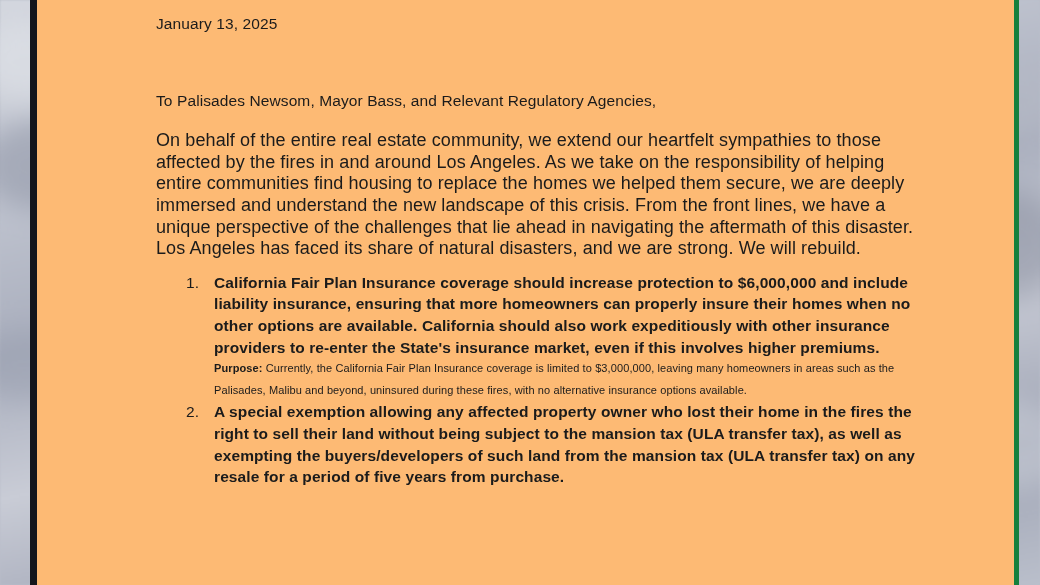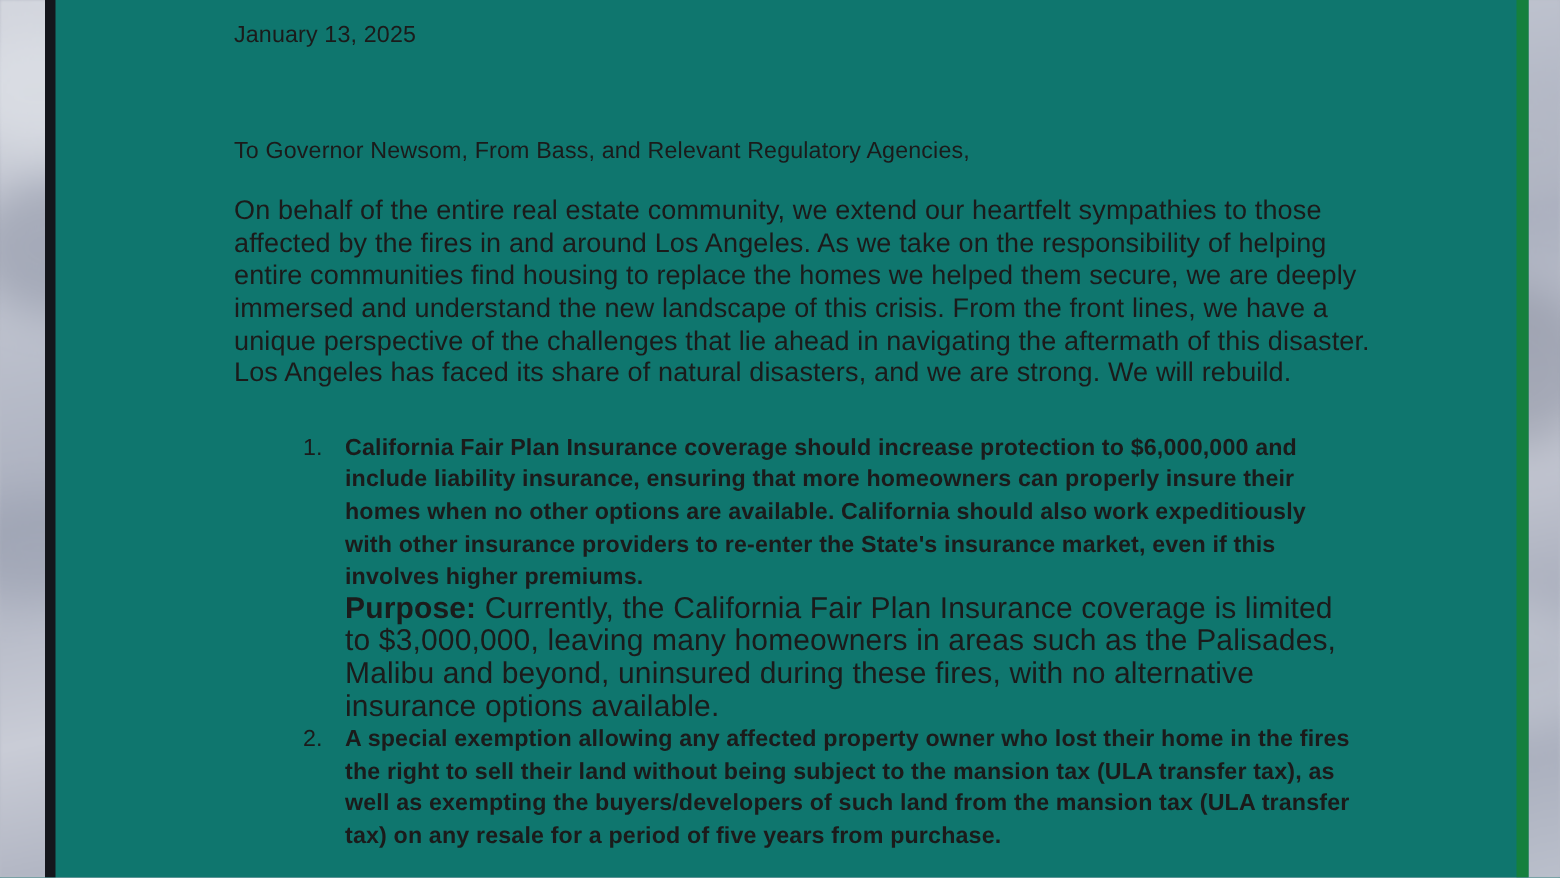--- a/index.html
+++ b/index.html
@@ -42,23 +42,23 @@
   .blob-e { right: -34px; top: 400px; width: 130px; height: 90px;  background: #cdd1da; }
   .blob-f { right: -30px; top: 60px;  width: 100px; height: 80px;  background: #b6bac6; }
 
   
   .document-panel {
     position: absolute;
     left: 30px;
     top: 0;
     width: 989px;
     height: 585px;
-    background: #0f766e;
+    background: #fdba74;
     border-left: 7px solid #14161c;
-    border-right: 8px solid #15803d;
+    border-right: 5px solid #15803d;
     box-sizing: border-box;
     overflow: hidden;
   }
 
   .doc-body {
     position: absolute;
     left: 119px;
     top: 0;
     width: 762px;
     color: #1b1b1b;
@@ -86,21 +86,21 @@
   .doc-para {
     margin: 0;
     padding-top: 19px;
     font-size: 18px;
     line-height: 21.6px;
     font-weight: 400;
     text-align: left;
   }
 
   .doc-list {
-    margin: 16px;
+    margin: 0;
     padding: 12px 0 0 0;
     list-style: none;
     counter-reset: req;
   }
 
   .doc-list-item {
     position: relative;
     counter-increment: req;
     padding-left: 58px;
     margin-bottom: 0;
@@ -119,21 +119,21 @@
   .item-headline {
     margin: 0;
     font-weight: bold;
     font-size: 15.5px;
     line-height: 21.6px;
   }
 
   .item-purpose {
     margin: 0;
     font-weight: 400;
-    font-size: 20px;
+    font-size: 11px;
     line-height: 21.6px;
   }
   .item-purpose .purpose-label {
     font-weight: bold;
   }
 </style>
 </head>
 <body>
 
 <div class="screen">
@@ -145,21 +145,21 @@
     <div class="backdrop-blob blob-d"></div>
     <div class="backdrop-blob blob-e"></div>
     <div class="backdrop-blob blob-f"></div>
   </div>
 
   <div class="document-panel">
     <div class="doc-body">
 
       <p class="doc-date">January 13, 2025</p>
 
-      <p class="doc-salutation">To Governor Newsom, From Bass, and Relevant Regulatory Agencies,</p>
+      <p class="doc-salutation">To Palisades Newsom, Mayor Bass, and Relevant Regulatory Agencies,</p>
 
       <p class="doc-para">On behalf of the entire real estate community, we extend our heartfelt sympathies to those affected by the fires in and around Los Angeles. As we take on the responsibility of helping entire communities find housing to replace the homes we helped them secure, we are deeply immersed and understand the new landscape of this crisis. From the front lines, we have a unique perspective of the challenges that lie ahead in navigating the aftermath of this disaster. Los Angeles has faced its share of natural disasters, and we are strong. We will rebuild.</p>
 
 
       <ol class="doc-list">
 
         <li class="doc-list-item">
           <p class="item-headline">California Fair Plan Insurance coverage should increase protection to $6,000,000 and include liability insurance, ensuring that more homeowners can properly insure their homes when no other options are available. California should also work expeditiously with other insurance providers to re-enter the State's insurance market, even if this involves higher premiums.</p>
           <p class="item-purpose">
             <span class="purpose-label">Purpose:</span><span> Currently, the California Fair Plan Insurance coverage is limited to $3,000,000, leaving many homeowners in areas such as the Palisades, Malibu and beyond, uninsured during these fires, with no alternative insurance options available.</span>

